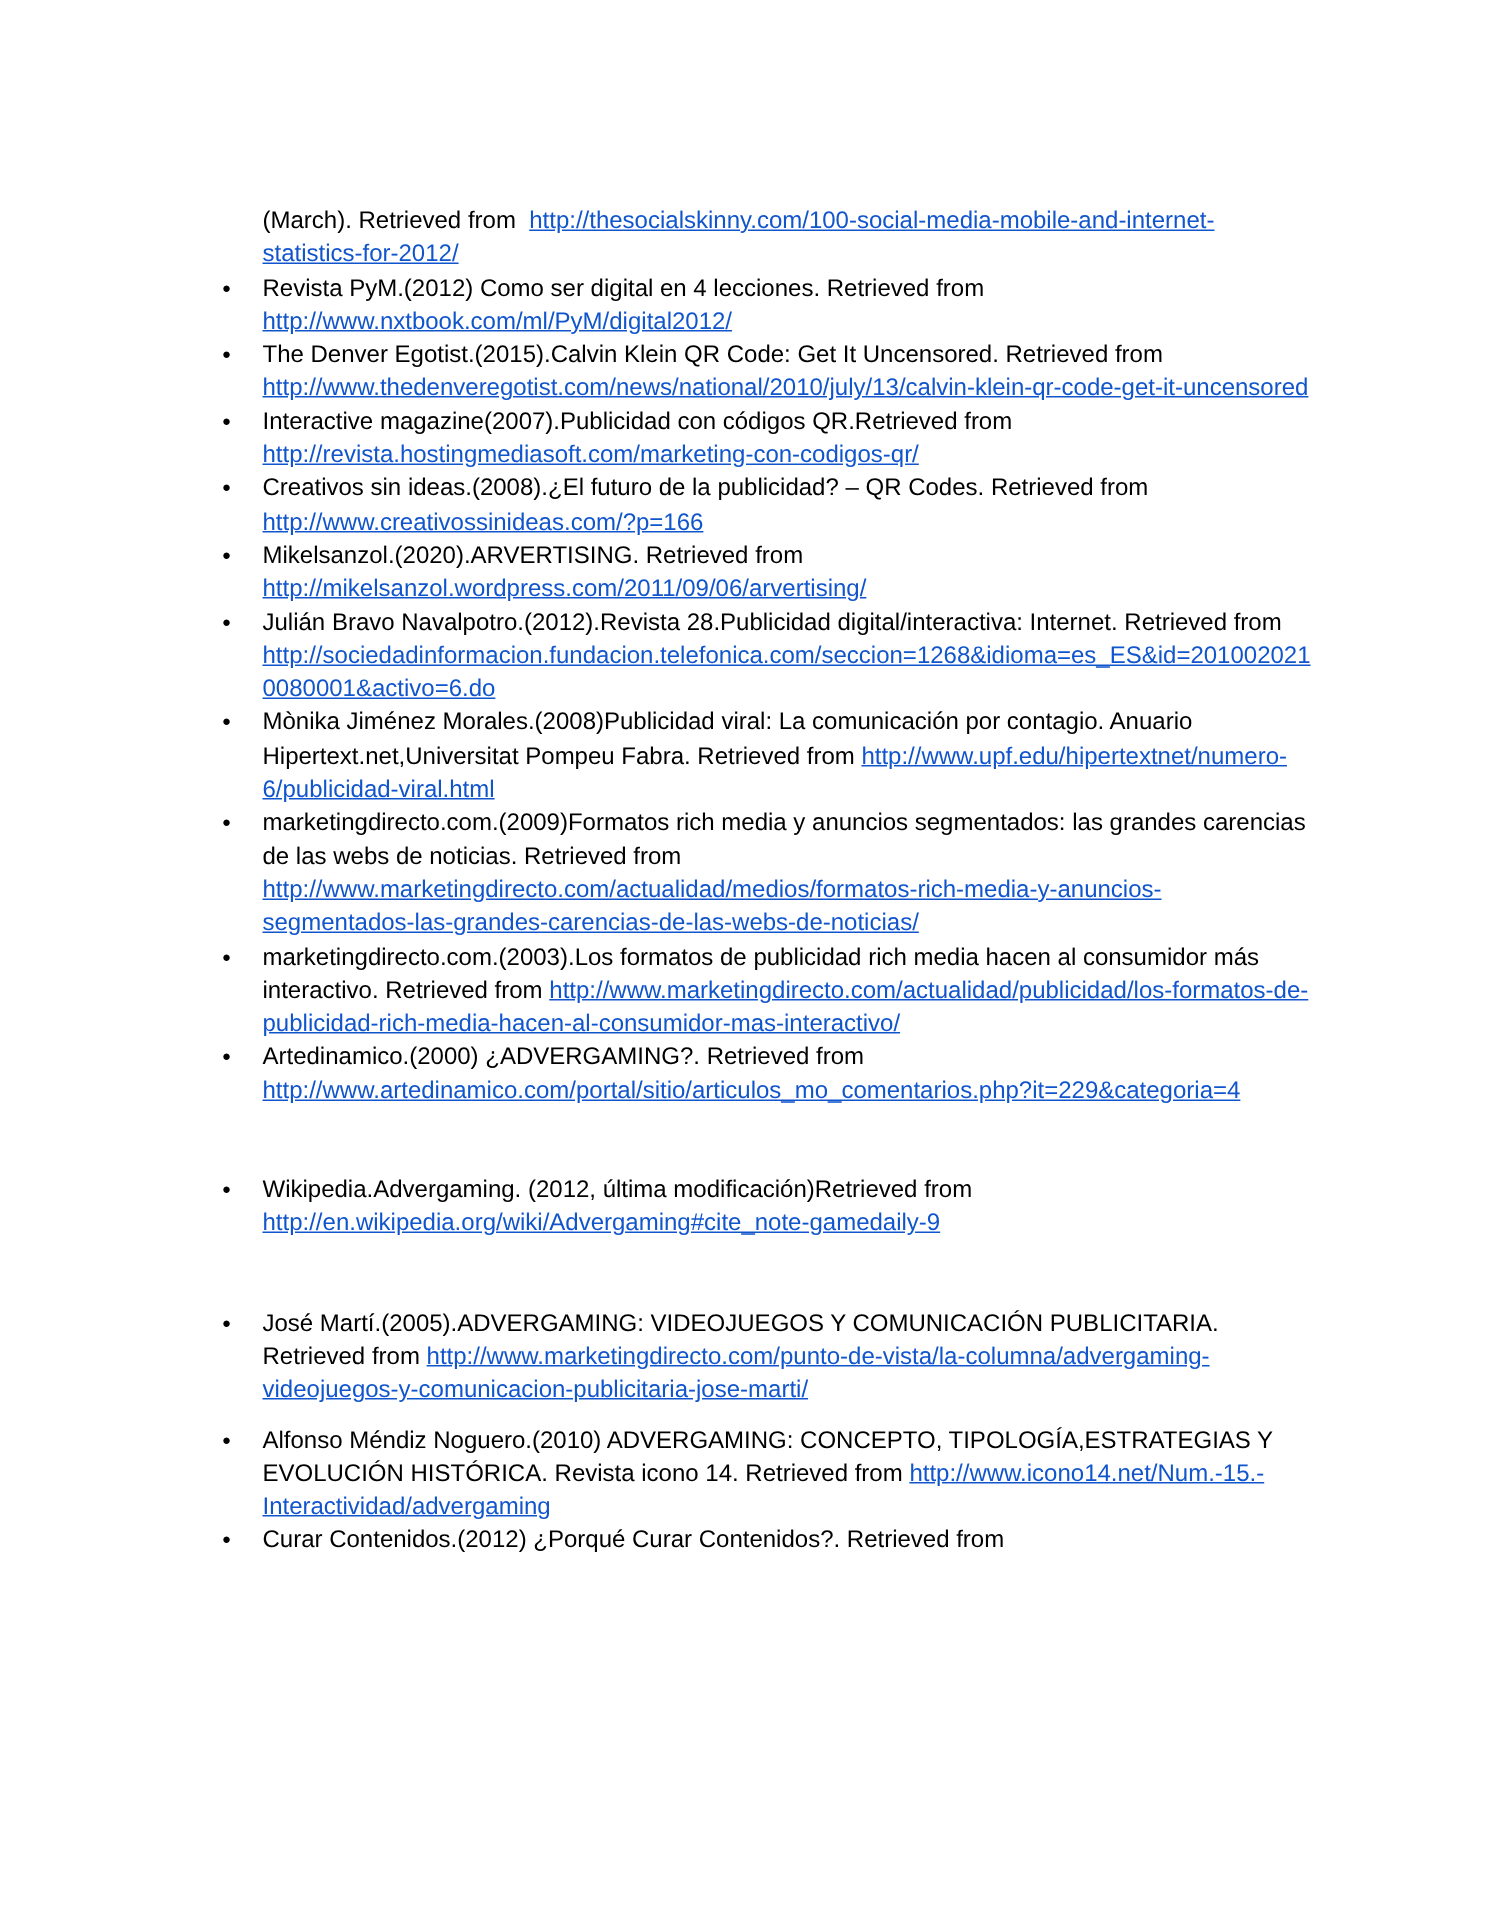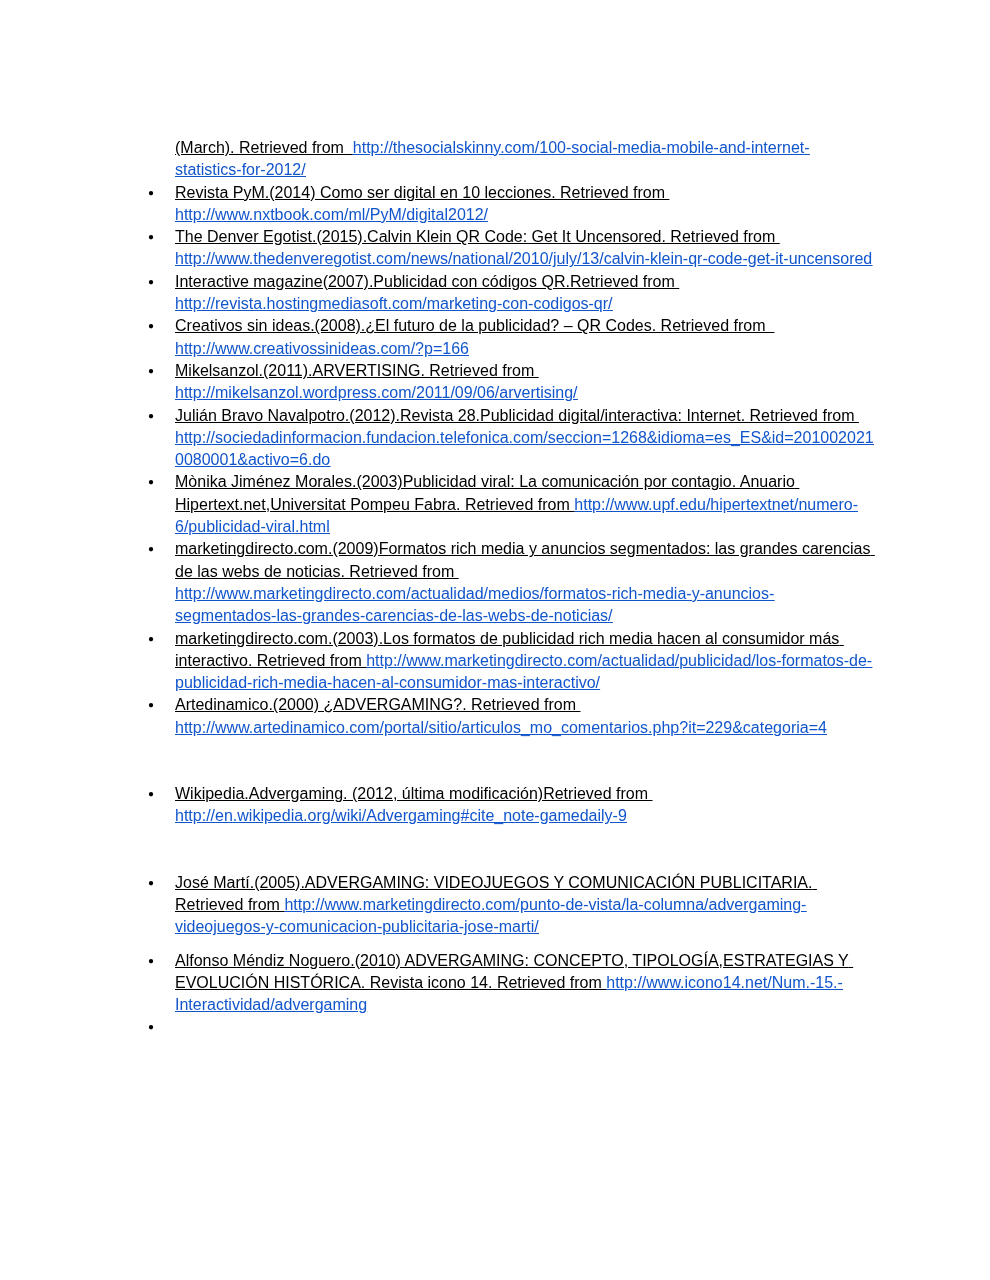--- a/index.html
+++ b/index.html
@@ -12,21 +12,20 @@
     font-family: "Liberation Sans", "DejaVu Sans", sans-serif;
   }
   .doc {
     position: absolute;
     left: 175px;
     top: 137px;
     width: 700px;
     font-size: 16px;
     line-height: 22.3px;
     color: var(--text, #000000);
-    text-decoration: underline;
   }
   .ref {
     position: relative;
     white-space: pre-wrap;
   }
   .ref .bullet {
     position: absolute;
     left: -27px;
     top: 6px;
     font-size: 10px;
@@ -41,28 +40,28 @@
     overflow-wrap: anywhere;
     cursor: pointer;
   }
 </style>
 </head>
 <body>
 
 <div>
   <div class="doc">
       <div class="ref"><span class="ref-text">(March). Retrieved from  </span><a class="ref-link" href="#">http://thesocialskinny.com/100-social-media-mobile-and-internet-statistics-for-2012/</a></div>
-      <div class="ref"><span class="bullet">●</span><span class="ref-text">Revista PyM.(2014) Como ser digital en 10 lecciones. Retrieved from </span><a class="ref-link" href="#">http://www.nxtbook.com/ml/PyM/digital2012/</a></div>
+      <div class="ref"><span class="bullet">●</span><span class="ref-text">Revista PyM.(2012) Como ser digital en 4 lecciones. Retrieved from </span><a class="ref-link" href="#">http://www.nxtbook.com/ml/PyM/digital2012/</a></div>
       <div class="ref"><span class="bullet">●</span><span class="ref-text">The Denver Egotist.(2015).Calvin Klein QR Code: Get It Uncensored. Retrieved from </span><a class="ref-link" href="#">http://www.thedenveregotist.com/news/national/2010/july/13/calvin-klein-qr-code-get-it-uncensored</a></div>
       <div class="ref"><span class="bullet">●</span><span class="ref-text">Interactive magazine(2007).Publicidad con códigos QR.Retrieved from </span><a class="ref-link" href="#">http://revista.hostingmediasoft.com/marketing-con-codigos-qr/</a></div>
       <div class="ref"><span class="bullet">●</span><span class="ref-text">Creativos sin ideas.(2008).¿El futuro de la publicidad? – QR Codes. Retrieved from  </span><a class="ref-link" href="#">http://www.creativossinideas.com/?p=166</a></div>
-      <div class="ref"><span class="bullet">●</span><span class="ref-text">Mikelsanzol.(2011).ARVERTISING. Retrieved from </span><a class="ref-link" href="#">http://mikelsanzol.wordpress.com/2011/09/06/arvertising/</a></div>
+      <div class="ref"><span class="bullet">●</span><span class="ref-text">Mikelsanzol.(2020).ARVERTISING. Retrieved from </span><a class="ref-link" href="#">http://mikelsanzol.wordpress.com/2011/09/06/arvertising/</a></div>
       <div class="ref"><span class="bullet">●</span><span class="ref-text">Julián Bravo Navalpotro.(2012).Revista 28.Publicidad digital/interactiva: Internet. Retrieved from </span><a class="ref-link" href="#">http://sociedadinformacion.fundacion.telefonica.com/seccion=1268&amp;idioma=es_ES&amp;id=2010020210080001&amp;activo=6.do</a></div>
-      <div class="ref"><span class="bullet">●</span><span class="ref-text">Mònika Jiménez Morales.(2003)Publicidad viral: La comunicación por contagio. Anuario Hipertext.net,Universitat Pompeu Fabra. Retrieved from </span><a class="ref-link" href="#">http://www.upf.edu/hipertextnet/numero-6/publicidad-viral.html</a></div>
+      <div class="ref"><span class="bullet">●</span><span class="ref-text">Mònika Jiménez Morales.(2008)Publicidad viral: La comunicación por contagio. Anuario Hipertext.net,Universitat Pompeu Fabra. Retrieved from </span><a class="ref-link" href="#">http://www.upf.edu/hipertextnet/numero-6/publicidad-viral.html</a></div>
       <div class="ref"><span class="bullet">●</span><span class="ref-text">marketingdirecto.com.(2009)Formatos rich media y anuncios segmentados: las grandes carencias de las webs de noticias. Retrieved from </span><a class="ref-link" href="#">http://www.marketingdirecto.com/actualidad/medios/formatos-rich-media-y-anuncios-segmentados-las-grandes-carencias-de-las-webs-de-noticias/</a></div>
       <div class="ref"><span class="bullet">●</span><span class="ref-text">marketingdirecto.com.(2003).Los formatos de publicidad rich media hacen al consumidor más interactivo. Retrieved from </span><a class="ref-link" href="#">http://www.marketingdirecto.com/actualidad/publicidad/los-formatos-de-publicidad-rich-media-hacen-al-consumidor-mas-interactivo/</a></div>
       <div class="ref"><span class="bullet">●</span><span class="ref-text">Artedinamico.(2000) ¿ADVERGAMING?. Retrieved from </span><a class="ref-link" href="#">http://www.artedinamico.com/portal/sitio/articulos_mo_comentarios.php?it=229&amp;categoria=4</a></div>
       <div class="ref" style="margin-top: 44px;"><span class="bullet">●</span><span class="ref-text">Wikipedia.Advergaming. (2012, última modificación)Retrieved from </span><a class="ref-link" href="#">http://en.wikipedia.org/wiki/Advergaming#cite_note-gamedaily-9</a></div>
       <div class="ref" style="margin-top: 44px;"><span class="bullet">●</span><span class="ref-text">José Martí.(2005).ADVERGAMING: VIDEOJUEGOS Y COMUNICACIÓN PUBLICITARIA. Retrieved from </span><a class="ref-link" href="#">http://www.marketingdirecto.com/punto-de-vista/la-columna/advergaming-videojuegos-y-comunicacion-publicitaria-jose-marti/</a></div>
       <div class="ref" style="margin-top: 11px;"><span class="bullet">●</span><span class="ref-text">Alfonso Méndiz Noguero.(2010) ADVERGAMING: CONCEPTO, TIPOLOGÍA,ESTRATEGIAS Y EVOLUCIÓN HISTÓRICA. Revista icono 14. Retrieved from </span><a class="ref-link" href="#">http://www.icono14.net/Num.-15.-Interactividad/advergaming</a></div>
-      <div class="ref"><span class="bullet">●</span></div>
+      <div class="ref"><span class="bullet">●</span><span class="ref-text">Curar Contenidos.(2012) ¿Porqué Curar Contenidos?. Retrieved from</span></div>
     </div>
 </div>
 
 </body></html>

